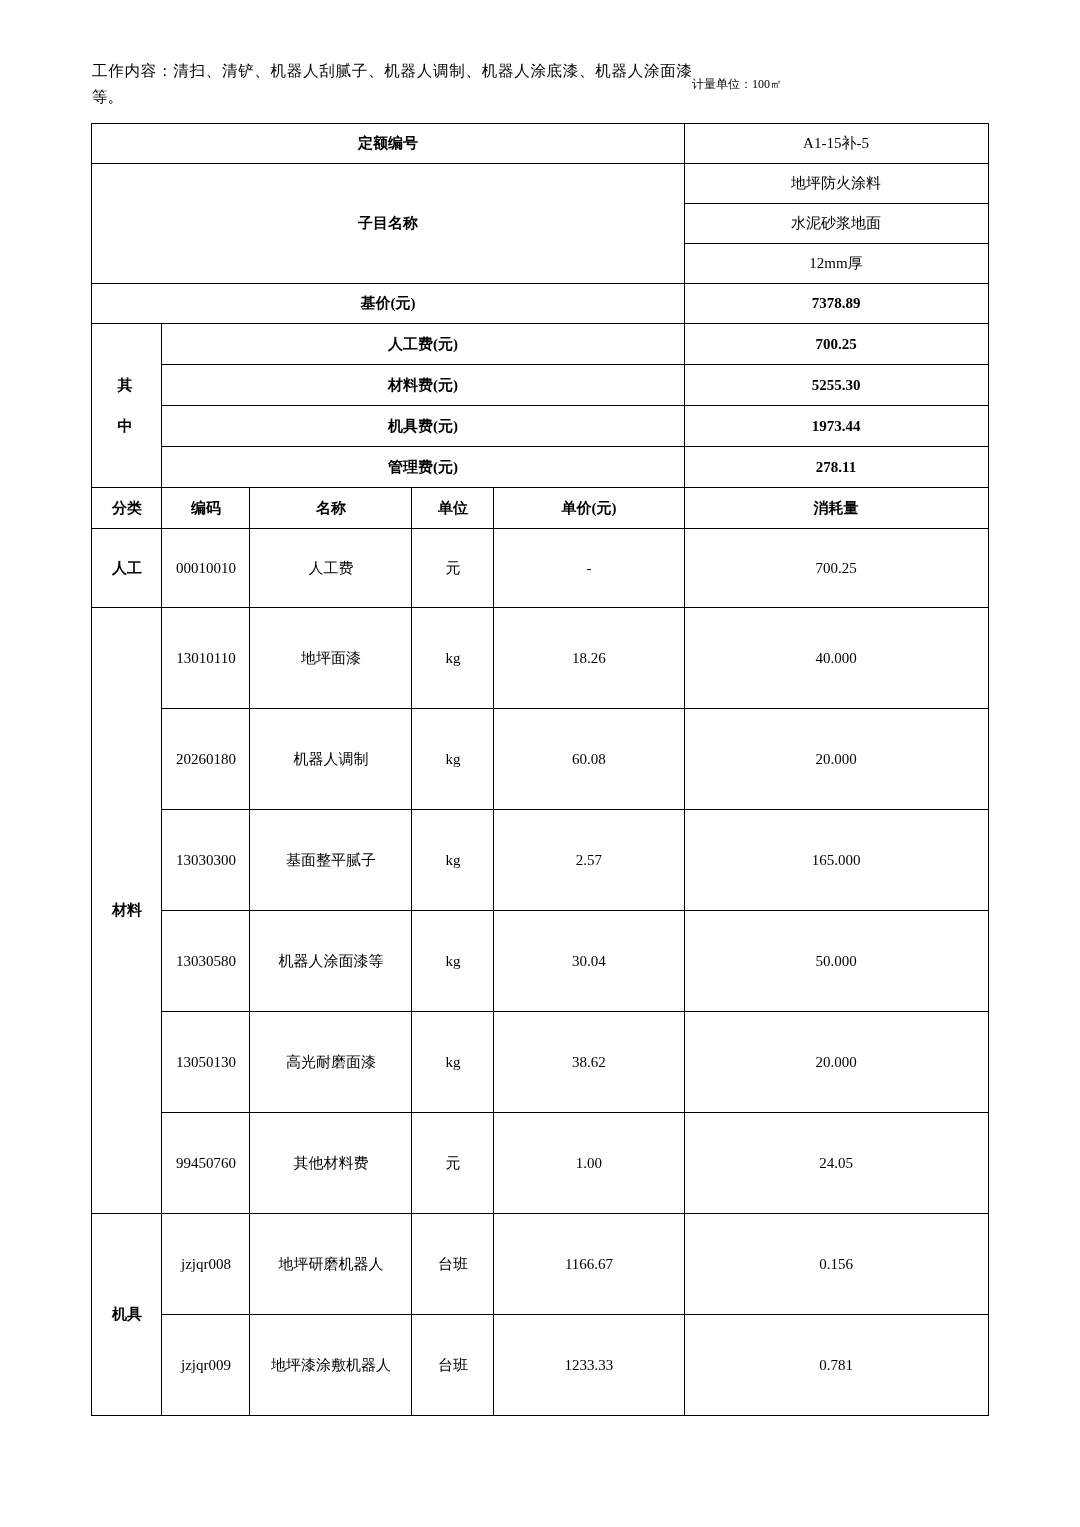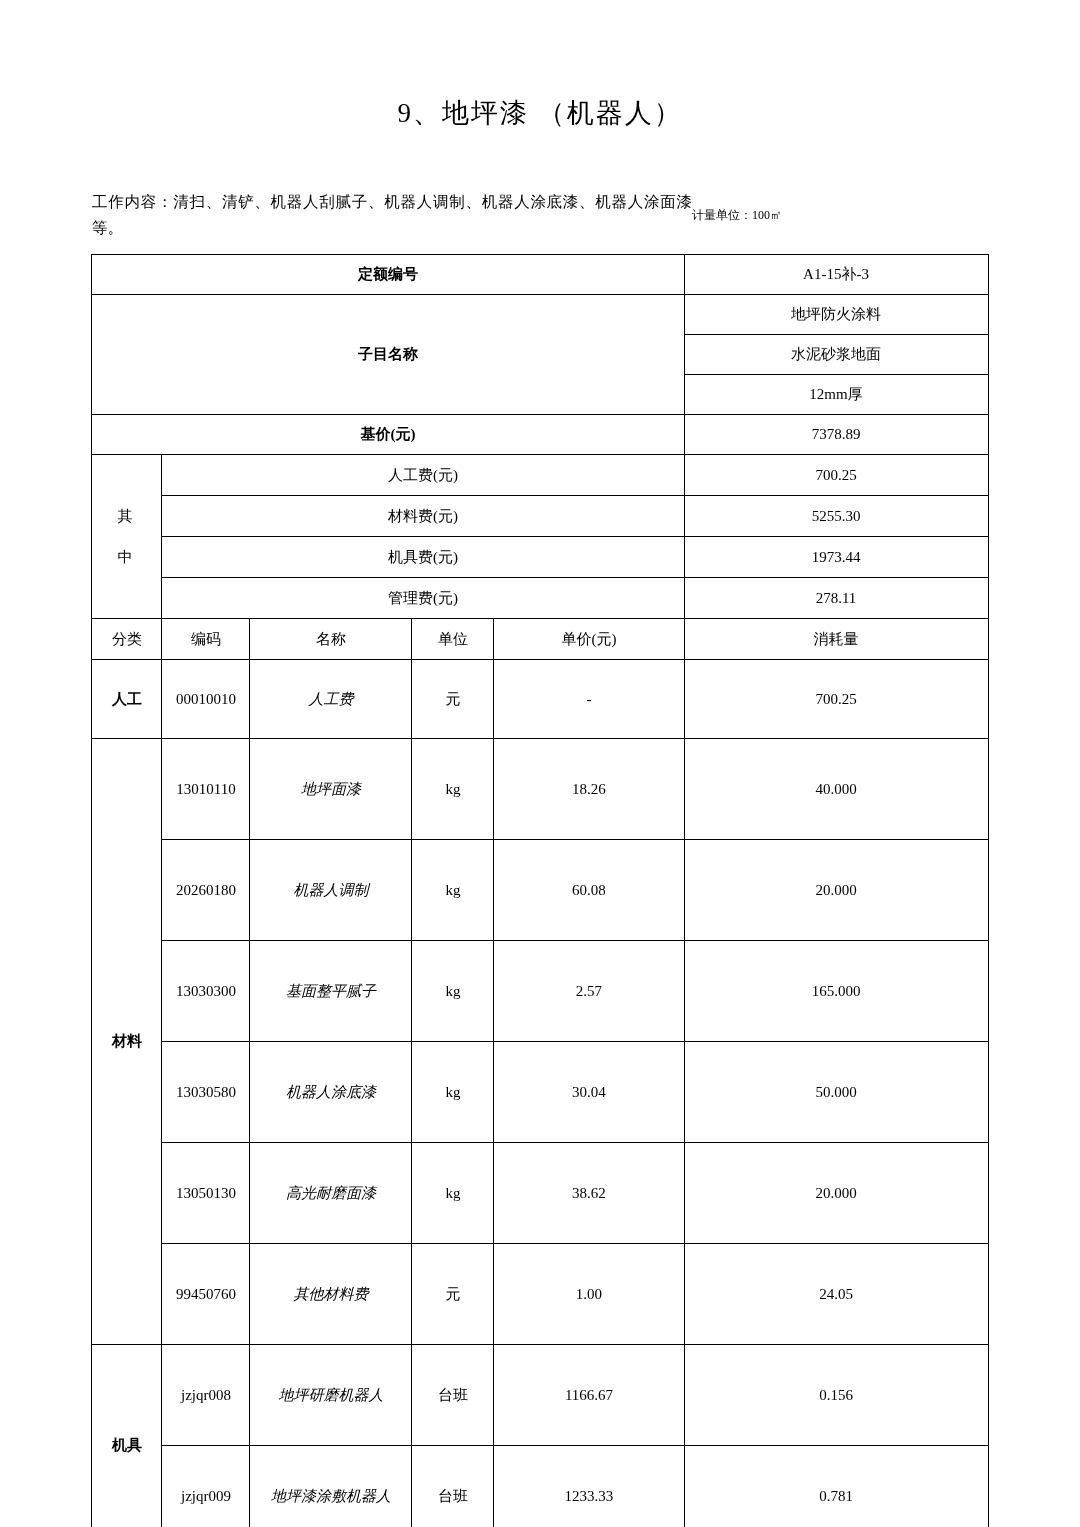--- a/index.html
+++ b/index.html
@@ -53,59 +53,58 @@
     width: 896px;
     table-layout: fixed;
   }
   table.main td {
     border: 1px solid #000000;
     text-align: center;
     vertical-align: middle;
     font-size: 15px;
     padding: 3px 4px;
   }
-  .b { font-weight: normal; }
+  .b { font-weight: bold; }
   .hdr { font-weight: bold; font-size: 16px; }
   .tall-h { height: 33px; }
   .sub-name { height: 33px; font-size: 14.5px; }
   .row-h { height: 34px; }
   .cat-cell { font-size: 15px; font-weight: bold; }
   .item-row td { height: 94px; }
   .labor-row td { height: 72px; }
-  .left-pad { text-align: left; padding-left: 14px; font-style: italic; }
+  .left-pad { text-align: left; padding-left: 14px; }
   .vcat { font-size: 15px; letter-spacing: 4px; }
   .qi { letter-spacing: 0; }
 </style>
 </head>
 <body>
 
 <div class="page">
 
-  <div class="doc-title">9、地坪漆 （机器人）</div>
 
   <div class="meta-row">
     <div class="work-content">
       <span>工作内容：</span><span>清扫、清铲、机器人刮腻子、机器人调制、机器人涂底漆、机器人涂面漆等。</span>
     </div>
     <div class="unit-note">计量单位：100㎡</div>
   </div>
 
   <table class="main">
     <colgroup>
       <col style="width:70px">
       <col style="width:88px">
       <col style="width:162px">
       <col style="width:82px">
       <col style="width:190px">
       <col style="width:304px">
     </colgroup>
     <tbody>
       <tr>
         <td colspan="5" class="hdr">定额编号</td>
-        <td class="tall-h">A1-15补-3</td>
+        <td class="tall-h">A1-15补-5</td>
       </tr>
       <tr>
         <td colspan="5" rowspan="3" class="hdr">子目名称</td>
         <td class="sub-name">地坪防火涂料</td>
       </tr>
       <tr>
         <td class="sub-name">水泥砂浆地面</td>
       </tr>
       <tr>
         <td class="sub-name">12mm厚</td>
@@ -171,21 +170,21 @@
       </tr>
       <tr class="item-row">
         <td>13030300</td>
         <td class="left-pad">基面整平腻子</td>
         <td>kg</td>
         <td>2.57</td>
         <td>165.000</td>
       </tr>
       <tr class="item-row">
         <td>13030580</td>
-        <td class="left-pad">机器人涂底漆</td>
+        <td class="left-pad">机器人涂面漆等</td>
         <td>kg</td>
         <td>30.04</td>
         <td>50.000</td>
       </tr>
       <tr class="item-row">
         <td>13050130</td>
         <td class="left-pad">高光耐磨面漆</td>
         <td>kg</td>
         <td>38.62</td>
         <td>20.000</td>

